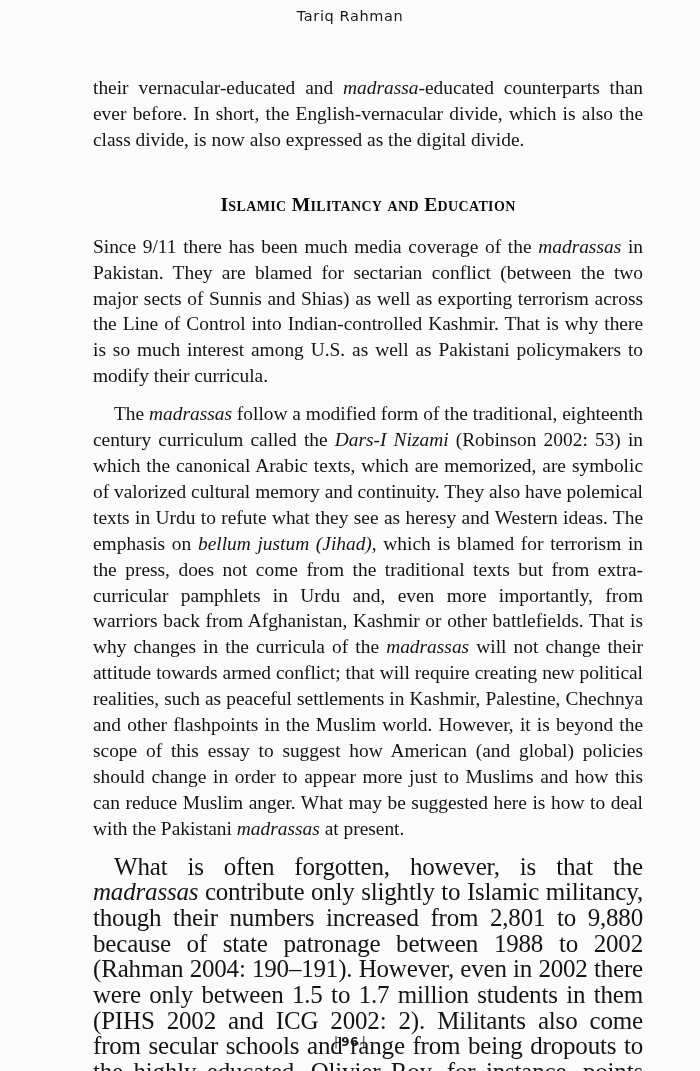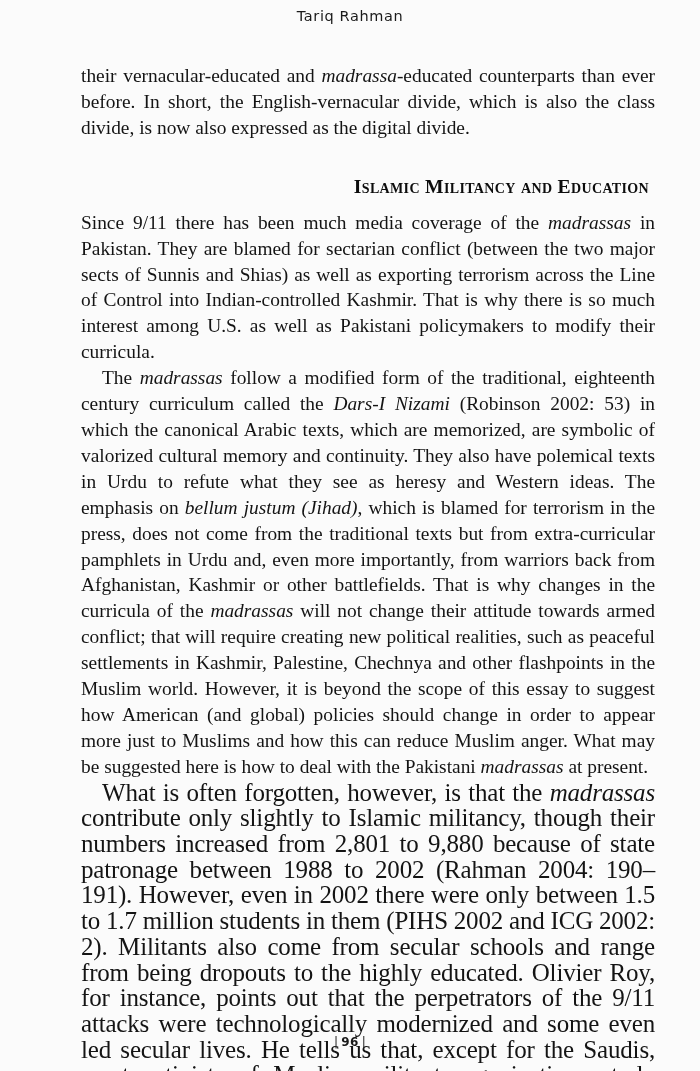--- a/index.html
+++ b/index.html
@@ -41,21 +41,21 @@
 
   
   .column {
     position: absolute;
     left: 81px;
     top: 63px;
     width: 574px;
   }
 
   p.body {
-    margin: 0;
+    margin: 12px;
     text-align: justify;
     text-justify: inter-word;
     font-size: 19.4px;
     line-height: 25.9px;
     color: #141414;
     hyphens: none;
   }
 
   p.body.indent {
     text-indent: 21px;
@@ -68,28 +68,28 @@
   
   p.body.condensed {
     font-size: 25px;
     line-height: 25.7px;
     letter-spacing: -0.18px;
     word-spacing: -0.2px;
   }
 
   
   h2.section-heading {
-    margin: 6px;
+    margin: 0;
     font-size: 19.6px;
     line-height: 24px;
     font-weight: bold;
     font-variant: small-caps;
     letter-spacing: 0.35px;
     color: #0d0d0d;
-    text-align: right;
+    text-align: center;
   }
 
   .gap-before-heading { height: 28px; }
   .gap-after-heading  { height: 5px; }
 
   
   .folio {
     position: absolute;
     left: 0;
     top: 1035px;

